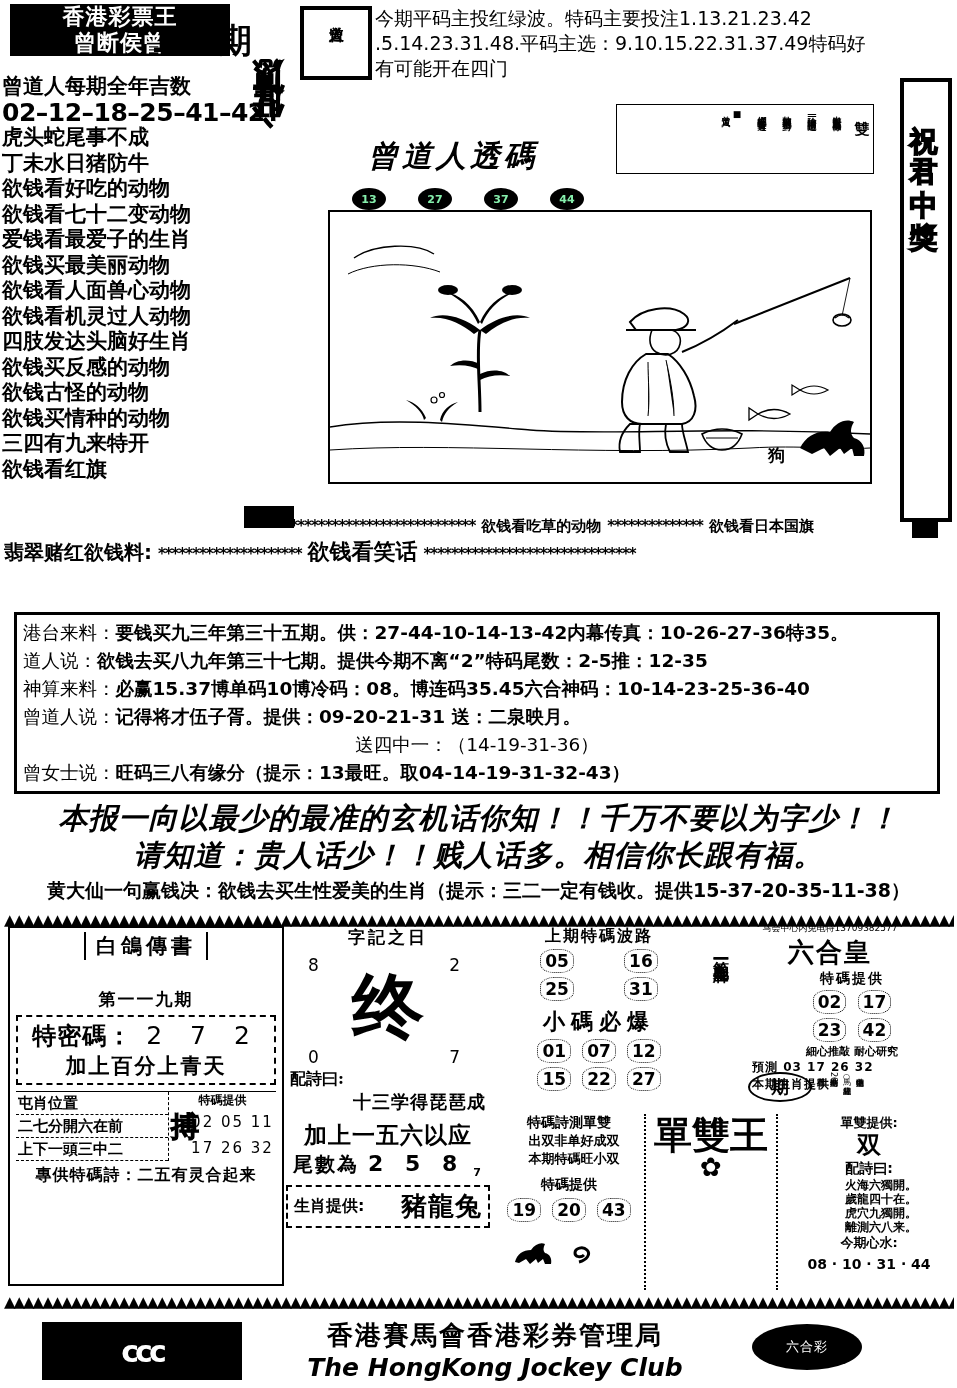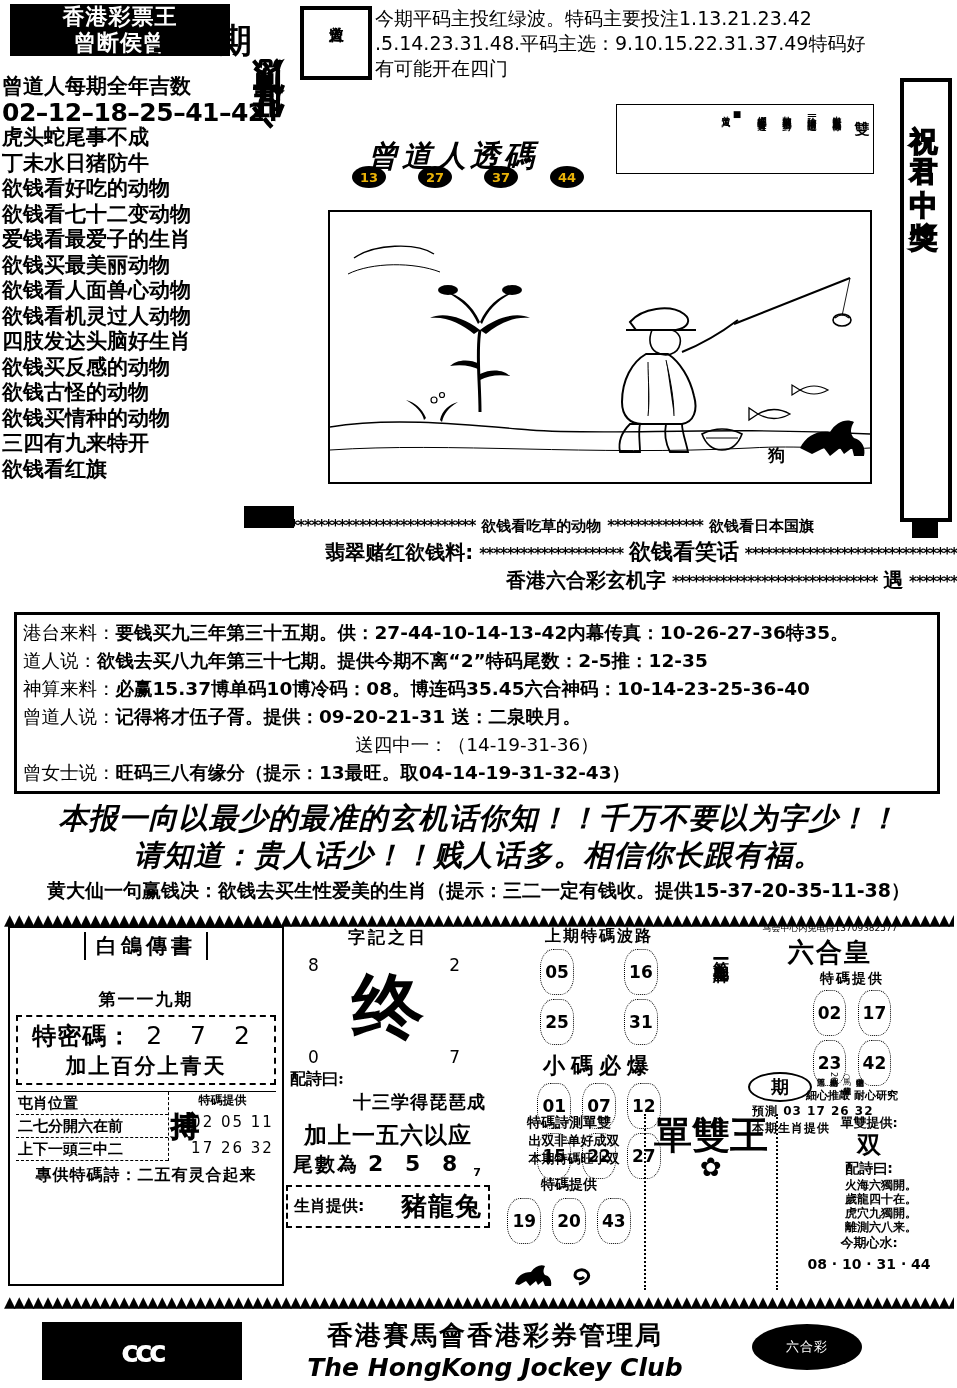--- a/index.html
+++ b/index.html
@@ -29,56 +29,56 @@
   #left-strip .foot{position:absolute;left:-4px;bottom:-14px;width:50px;height:22px;background:#000;}
   #right-strip{left:900px;top:78px;width:44px;height:436px;border:4px solid #000;
         background:#fff;text-align:center;}
   #right-strip .vtxt{writing-mode:vertical-rl;font-size:28px;font-weight:bold;
         letter-spacing:32px;margin-top:22px;-webkit-text-stroke:1.5px #000;}
   #right-strip .foot{position:absolute;left:8px;bottom:-20px;width:26px;height:20px;background:#000;}
   
   #picture-frame{left:288px;top:84px;width:608px;height:416px;background:#fff;}
   #pic-title{position:absolute;left:80px;top:52px;font-size:30px;font-weight:bold;
         font-family:"DejaVu Serif","Liberation Serif",serif;font-style:italic;letter-spacing:4px;}
-  .ball{position:absolute;top:82px;width:34px;height:22px;border-radius:50%;
-        background:#000;color:#eab308;font-size:13px;font-weight:bold;
+  .ball{position:absolute;top:104px;width:34px;height:22px;border-radius:50%;
+        background:#000;color:#86efac;font-size:11px;font-weight:bold;
         display:flex;align-items:center;justify-content:center;}
   #draw-box{position:absolute;left:328px;top:20px;width:258px;height:70px;border:1.5px solid #000;
         display:flex;flex-direction:row-reverse;justify-content:flex-start;
         align-items:flex-start;padding:4px 6px;gap:14px;box-sizing:border-box;}
   #draw-box .vcol{writing-mode:vertical-rl;font-size:9px;line-height:11px;font-weight:bold;
         letter-spacing:1px;}
   #draw-box .vcol.big{font-size:15px;}
   #draw-box .vcol.sig::before{content:"■";margin-bottom:2px;display:block;}
   #art-box{position:absolute;left:40px;top:126px;width:540px;height:270px;border:2px solid #000;
         overflow:hidden;background:#fff;}
   
   #sep-area{left:0;top:512px;width:957px;}
-  .sep-row{font-size:17px;font-weight:bold;white-space:nowrap;line-height:26px;text-align:right;}
+  .sep-row{font-size:17px;font-weight:bold;white-space:nowrap;line-height:26px;}
   .stars{letter-spacing:-1px;font-size:15px;}
   
   #forecast-box{left:14px;top:612px;width:926px;border:3px solid #000;padding:4px 6px;
         box-sizing:border-box;background:#fff;}
   #forecast-box .fl{font-size:18.5px;line-height:28px;white-space:nowrap;font-weight:500;}
   #forecast-box .fl b{font-weight:bold;}
   #forecast-box .center{text-align:center;}
   
   #slogan{left:0;top:800px;width:957px;text-align:center;}
   #slogan .s1,#slogan .s2{font-size:29px;font-weight:bold;line-height:37px;
         font-family:"DejaVu Serif","Liberation Serif",serif;font-style:italic;letter-spacing:1px;}
   #slogan .s3{font-size:19px;font-weight:bold;line-height:28px;margin-top:2px;}
   
   .zig{height:13px;width:100%;overflow:hidden;font-size:15px;line-height:13px;
         letter-spacing:-2px;font-weight:bold;white-space:nowrap;}
   
   #bottom{left:8px;top:922px;width:944px;height:370px;}
   .panel{position:absolute;box-sizing:border-box;}
   .pborder{border:2px solid #000;}
   .numtok{display:inline-block;border:1px dotted #000;border-radius:40%;
-        padding:12px 4px;font-size:17px;font-weight:bold;margin:2px 3px;}
+        padding:1px 4px;font-size:17px;font-weight:bold;margin:2px 3px;}
   
   #p1{left:0;top:4px;width:276px;height:360px;}
   #p1 .hdr{font-size:21px;font-weight:bold;text-align:center;letter-spacing:4px;
         border-left:2px solid #000;border-right:2px solid #000;display:inline-block;padding:0 10px;
         font-family:"DejaVu Serif","Liberation Serif",serif;}
   #p1 .issue{font-size:17px;font-weight:bold;text-align:center;letter-spacing:2px;margin-top:28px;}
   #p1 .codebox{margin-top:4px;border:2px dashed #000;padding:3px 4px;text-align:center;}
   #p1 .codebox .k{font-size:24px;font-weight:bold;letter-spacing:1px;}
   #p1 .codebox .v{font-size:25px;letter-spacing:10px;margin-left:14px;}
   #p1 .codebox .p{font-size:21px;font-weight:bold;letter-spacing:2px;}
@@ -274,26 +274,20 @@
     <span style="font-size:15px">欲钱看吃草的动物</span>
     <span class="stars">**************</span>
     <span style="font-size:15px">欲钱看日本国旗</span>
   </div>
   <div class="sep-row" style="padding-left:4px">
     <span style="font-size:20px">翡翠赌红欲钱料:</span>
     <span class="stars">*********************</span>
     <span style="font-size:22px">欲钱看笑话</span>
     <span class="stars">*******************************</span>
   </div>
-  <div class="sep-row" style="padding-left:4px">
-    <span style="font-size:20px">香港六合彩玄机字</span>
-    <span class="stars">******************************</span>
-    <span style="font-size:20px">遇</span>
-    <span class="stars">*******</span>
-  </div>
 </div>
 
 <div class="abs" id="forecast-box">
   <div class="fl">
     <span>港台来料：</span><b>要钱买九三年第三十五期。供：27-44-10-14-13-42内幕传真：10-26-27-36特35。</b>
   </div>
   <div class="fl">
     <span>道人说：</span><b>欲钱去买八九年第三十七期。提供今期不离“2”特码尾数：2-5推：12-35</b>
   </div>
   <div class="fl">

